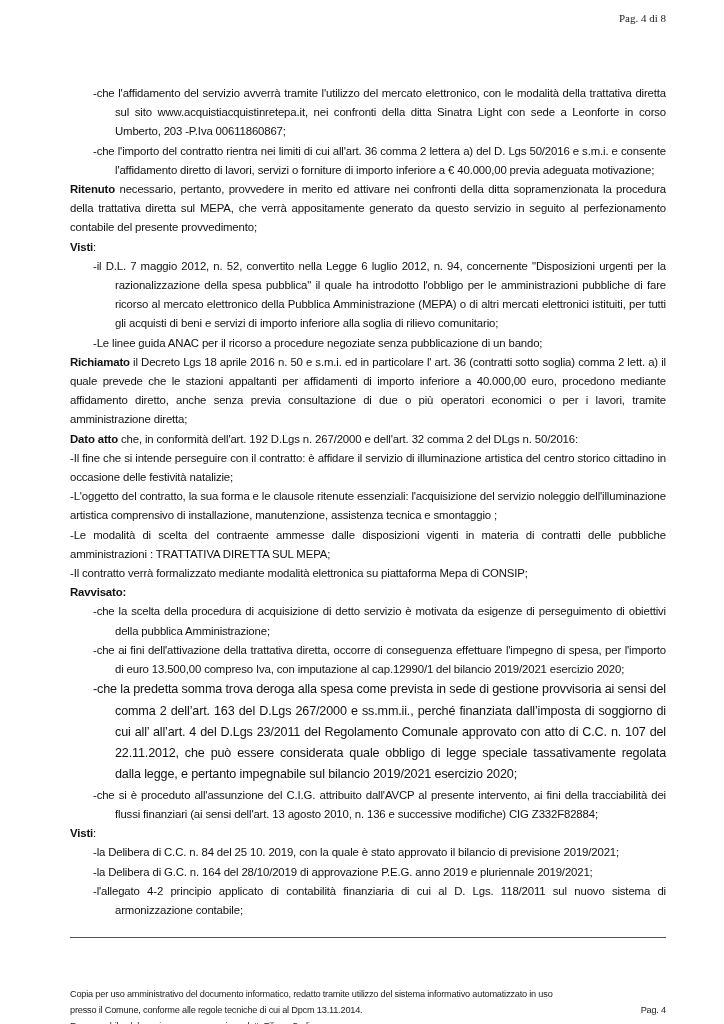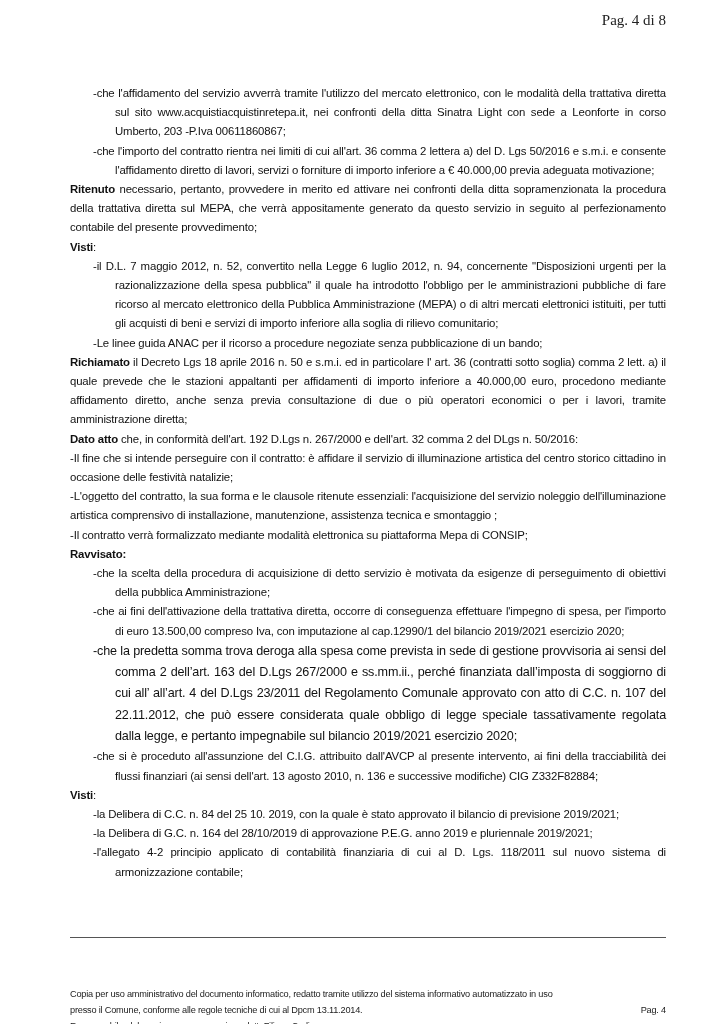--- a/index.html
+++ b/index.html
@@ -1,18 +1,18 @@
 <!DOCTYPE html>
 <html><head>
 <meta charset="utf-8">
 <style>
   html, body { margin:0; padding:0; background:#ffffff; }
   body { width:724px; height:1024px; position:relative; overflow:hidden;
          font-family:"Liberation Sans", sans-serif; color:#111; }
-  .pagehdr { position:absolute; top:12px; right:58px; font-family:"Liberation Serif", serif; font-size:15px; color:#222; }
+  .pagehdr { position:absolute; top:12px; right:58px; font-family:"Liberation Serif", serif; font-size:11px; color:#222; }
   .body { position:absolute; left:70px; top:84px; width:596px; font-size:11.4px; line-height:19.2px; letter-spacing:-0.15px; }
   .p { text-align:justify; }
   .b1 { padding-left:45px; text-indent:-22px; text-align:justify; }
   .b2 { padding-left:45px; text-indent:-22px; text-align:justify; }
   .big { font-size:12.6px; line-height:21.3px; }
   .lbl { font-weight:bold; }
   .footer-rule { position:absolute; left:70px; top:937px; width:596px; border-top:1px solid #555; }
   .footer { position:absolute; left:70px; top:942px; width:596px; font-size:9.2px; line-height:16px; color:#222; letter-spacing:-0.2px;margin-top:44px; }
   .footer .row { display:flex; justify-content:space-between;text-align:right; }
 </style>
@@ -29,20 +29,21 @@
 
   <div class="p"><span class="lbl">Visti</span><span>:</span></div>
   <div class="b1">-il D.L. 7 maggio 2012, n. 52, convertito nella Legge 6 luglio 2012, n. 94, concernente "Disposizioni urgenti per la razionalizzazione della spesa pubblica" il quale ha introdotto l'obbligo per le amministrazioni pubbliche di fare ricorso al mercato elettronico della Pubblica Amministrazione (MEPA) o di altri mercati elettronici istituiti, per tutti gli acquisti di beni e servizi di importo inferiore alla soglia di rilievo comunitario;</div>
   <div class="b1">-Le linee guida ANAC per il ricorso a procedure negoziate senza pubblicazione di un bando;</div>
 
   <div class="p"><span class="lbl">Richiamato</span><span> il Decreto Lgs 18 aprile  2016 n. 50 e s.m.i. ed in particolare l' art. 36 (contratti sotto soglia) comma 2 lett. a) il quale prevede che le stazioni appaltanti per affidamenti di importo inferiore a 40.000,00 euro, procedono mediante affidamento diretto, anche senza previa consultazione di due o più operatori economici o per i lavori, tramite amministrazione diretta;</span></div>
 
   <div class="p"><span class="lbl">Dato atto</span><span> che, in conformità dell'art. 192 D.Lgs n. 267/2000 e dell'art. 32 comma 2 del DLgs n. 50/2016:</span></div>
   <div class="p">-Il fine che si intende perseguire con il contratto: è affidare il servizio di illuminazione artistica del centro storico cittadino in occasione delle festività natalizie;</div>
   <div class="p">-L'oggetto del contratto, la sua forma e le clausole ritenute essenziali: l'acquisizione del servizio noleggio dell'illuminazione artistica comprensivo di installazione, manutenzione, assistenza tecnica e smontaggio ;</div>
+  <div class="p">-Le modalità di scelta del contraente ammesse dalle disposizioni vigenti in materia di contratti delle pubbliche amministrazioni : TRATTATIVA DIRETTA SUL MEPA;</div>
   <div class="p">-Il contratto verrà formalizzato mediante modalità elettronica su piattaforma Mepa di CONSIP;</div>
 
   <div class="p lbl">Ravvisato:</div>
   <div class="b1">-che la scelta della procedura di acquisizione di detto servizio è motivata da esigenze di perseguimento di obiettivi della pubblica Amministrazione;</div>
   <div class="b1">-che ai fini dell'attivazione della trattativa diretta, occorre di conseguenza effettuare l'impegno di spesa, per l'importo di euro 13.500,00 compreso Iva, con imputazione al cap.12990/1 del bilancio 2019/2021 esercizio 2020;</div>
 
   <div class="b2 big">-che la predetta somma trova deroga alla spesa come prevista in sede di gestione provvisoria ai sensi del comma 2 dell’art. 163 del D.Lgs 267/2000 e ss.mm.ii., perché finanziata dall’imposta di soggiorno di cui all’ all’art. 4 del D.Lgs 23/2011 del Regolamento Comunale approvato con atto di C.C. n. 107 del 22.11.2012, che può essere considerata quale obbligo di legge speciale tassativamente regolata dalla legge, e pertanto impegnabile sul bilancio 2019/2021 esercizio 2020;</div>
   <div class="b1">-che si è proceduto all'assunzione del C.I.G. attribuito dall'AVCP al presente intervento, ai fini della tracciabilità dei flussi finanziari (ai sensi dell'art. 13 agosto 2010, n. 136 e successive modifiche)  CIG Z332F82884;</div>
 
   <div class="p"><span class="lbl">Visti</span><span>:</span></div>

